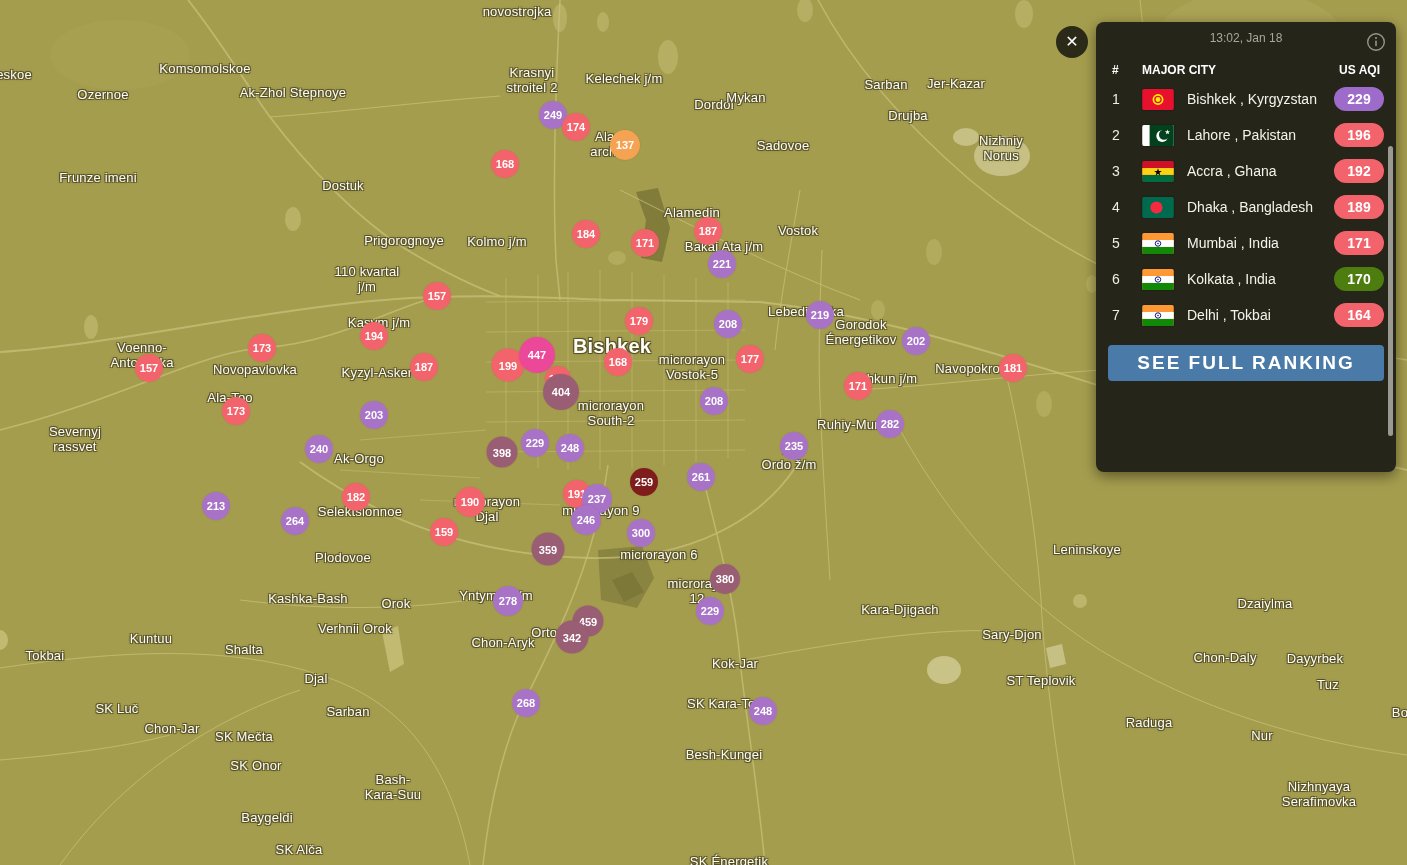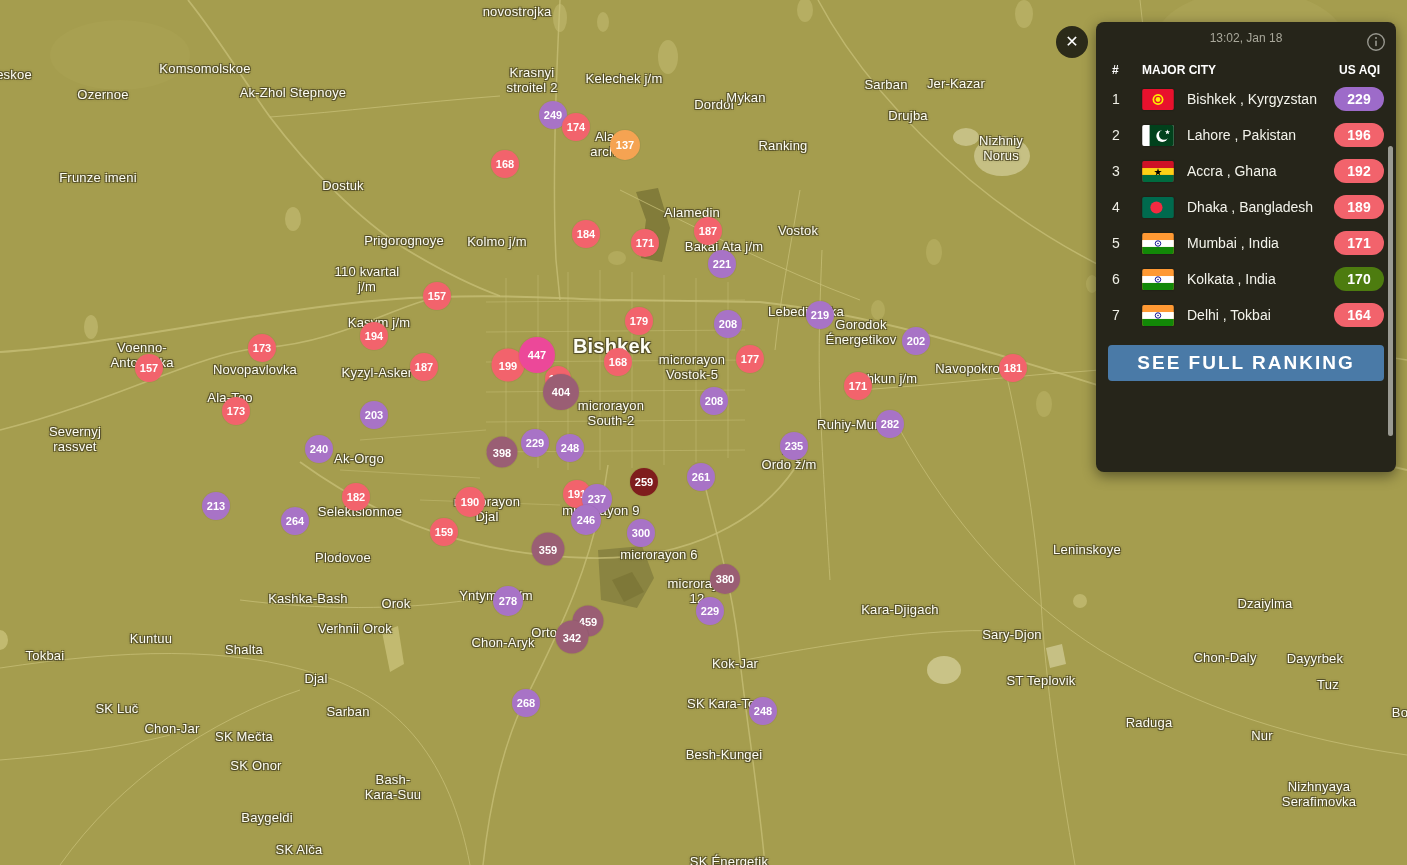--- a/index.html
+++ b/index.html
@@ -150,21 +150,21 @@
       <div class="maplabel" style="left: 517px; top: 11px;">novostrojka</div>
       <div class="maplabel" style="left: 14px; top: 74px;">eskoe</div>
       <div class="maplabel" style="left: 205px; top: 68px;">Komsomolskoe</div>
       <div class="maplabel" style="left: 103px; top: 94px;">Ozernoe</div>
       <div class="maplabel" style="left: 293px; top: 92px;">Ak-Zhol Stepnoye</div>
       <div class="maplabel" style="left: 532px; top: 80px;">Krasnyi
 stroitel 2</div>
       <div class="maplabel" style="left: 624px; top: 78px;">Kelechek j/m</div>
       <div class="maplabel" style="left: 714px; top: 104px;">Dordoi</div>
       <div class="maplabel" style="left: 746px; top: 97px;">Mykan</div>
-      <div class="maplabel" style="left: 783px; top: 145px;">Ranking</div>
+      <div class="maplabel" style="left: 783px; top: 145px;">Sadovoe</div>
       <div class="maplabel" style="left: 886px; top: 84px;">Sarban</div>
       <div class="maplabel" style="left: 956px; top: 83px;">Jer-Kazar</div>
       <div class="maplabel" style="left: 908px; top: 115px;">Drujba</div>
       <div class="maplabel" style="left: 1001px; top: 148px;">Nizhniy
 Norus</div>
       <div class="maplabel" style="left: 607px; top: 144px;">Ala-
 archa</div>
       <div class="maplabel" style="left: 98px; top: 177px;">Frunze imeni</div>
       <div class="maplabel" style="left: 343px; top: 185px;">Dostuk</div>
       <div class="maplabel" style="left: 692px; top: 212px;">Alamedin</div>

